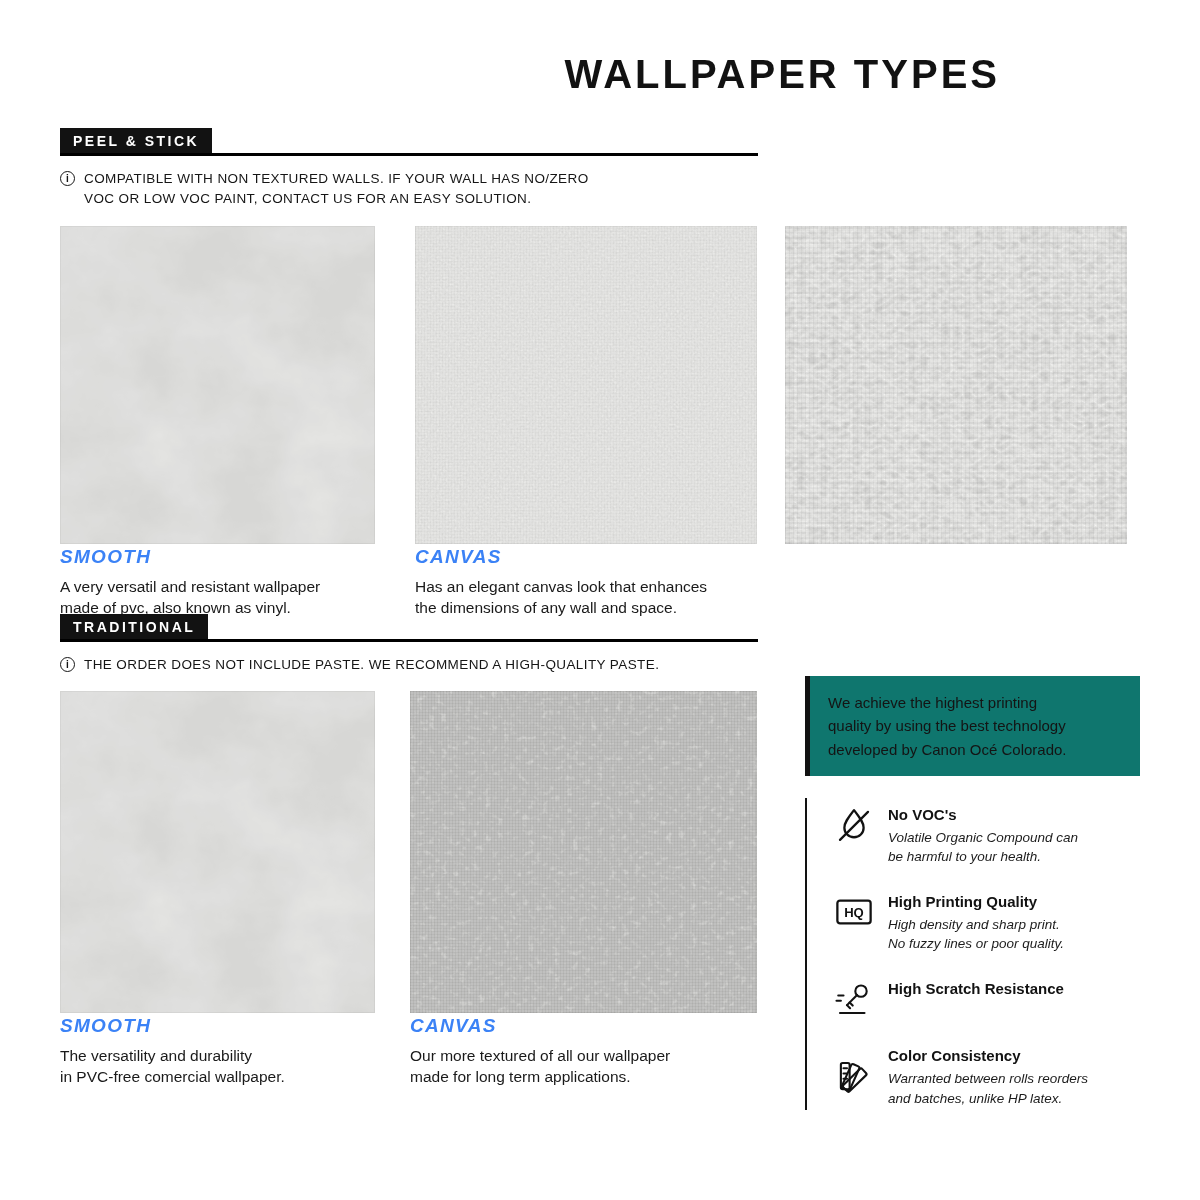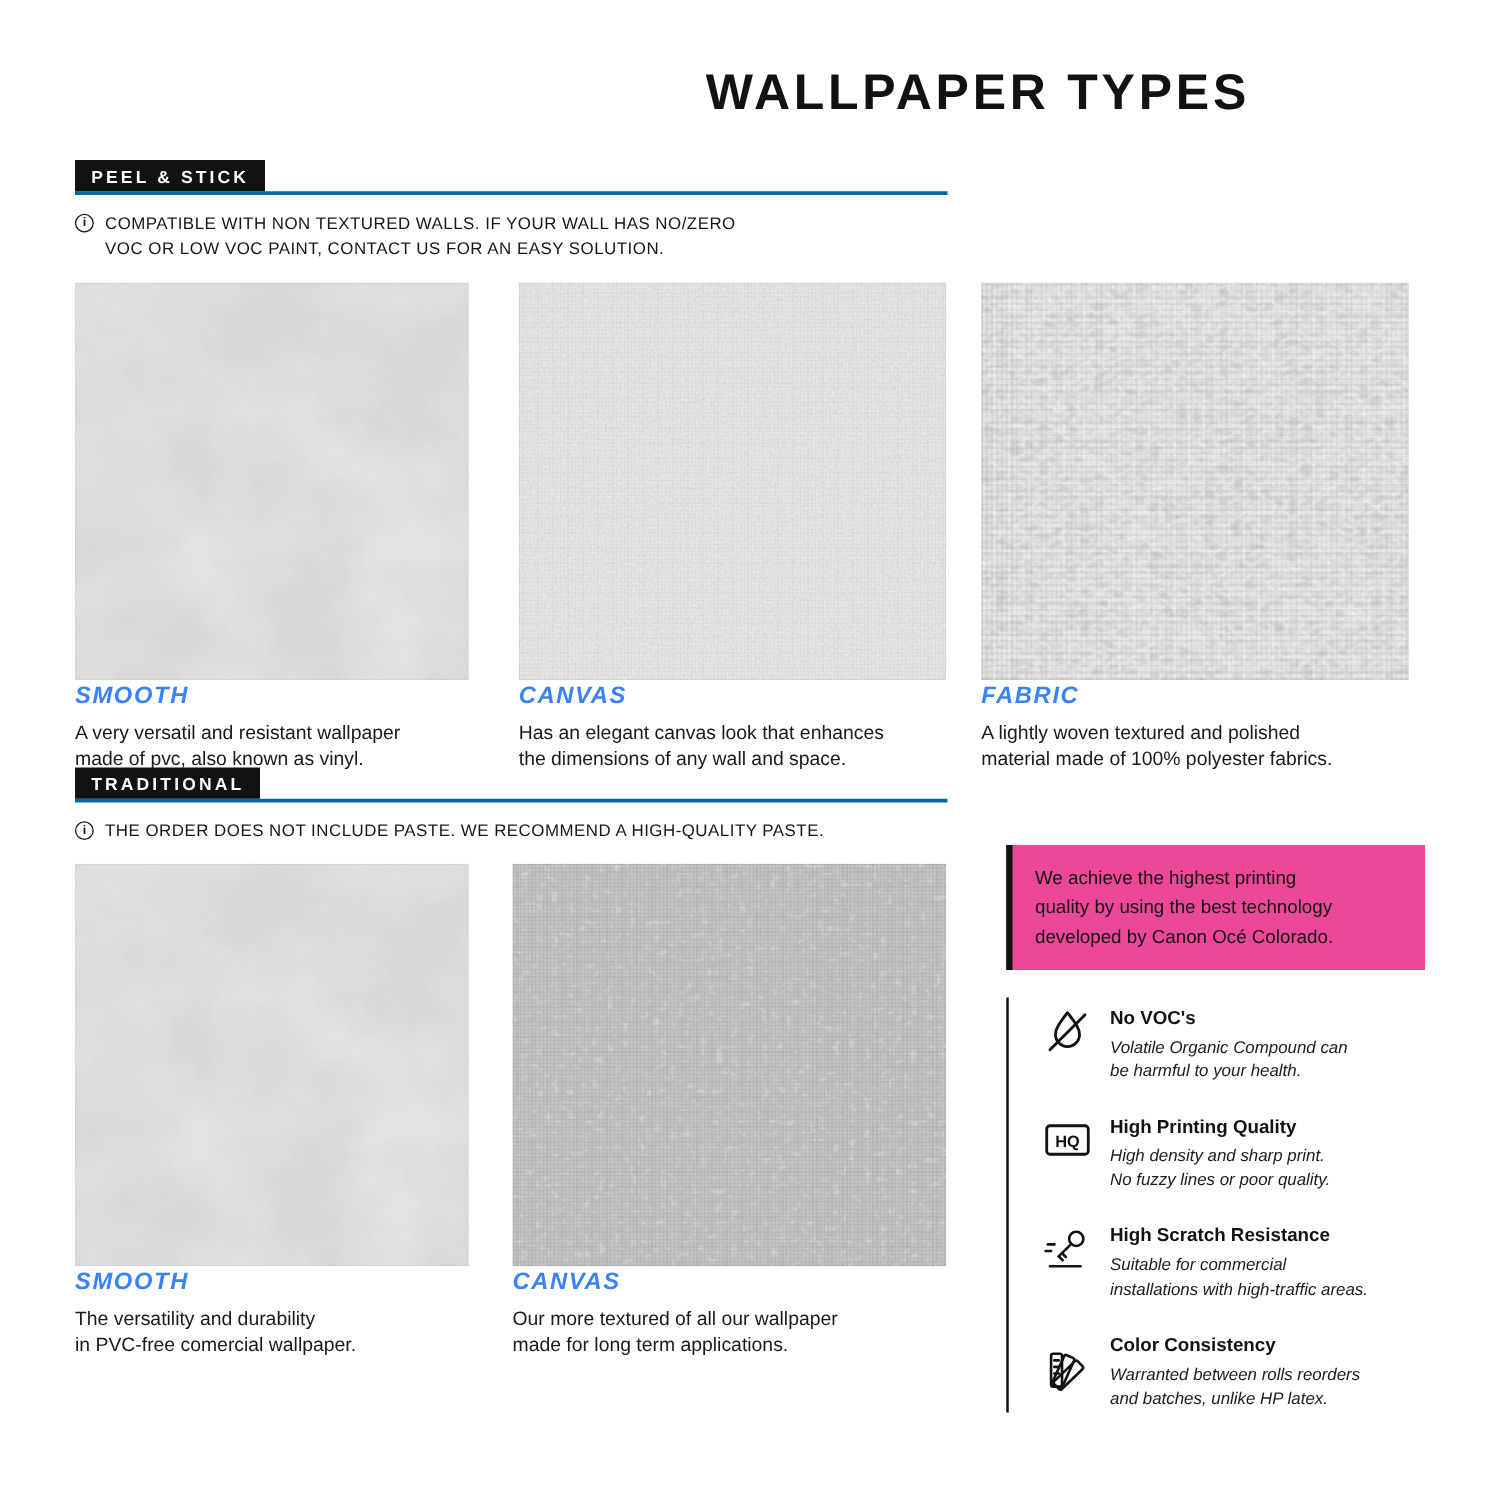--- a/index.html
+++ b/index.html
@@ -8,21 +8,21 @@
   body { width:1200px; height:1200px; font-family:"Liberation Sans", sans-serif; color:#121212; }
   .page { position:relative; width:1200px; height:1200px; background:#ffffff; overflow:hidden; }
 
   .title { position:absolute; top:52px; left:0; width:1000px; text-align:right;
            font-size:40px; font-weight:700; letter-spacing:3px; color:#121212; }
 
   .section { position:absolute; left:60px; }
   .s1 { top:128px; width:1067px; }
   .s2 { top:614px; width:700px; }
 
-  .sec-head { width:698px; border-bottom:3px solid #0369a1; line-height:0; }
+  .sec-head { width:698px; border-bottom:3px solid #000000; line-height:0; }
   .sec-label { display:inline-block; background:#121212; color:#ffffff; line-height:normal;
                font-size:14px; font-weight:700; letter-spacing:2.5px; padding:5px 13px 4px; }
 
   .note { display:flex; gap:9px; margin-top:13px; align-items:flex-start; }
   .i-icon { width:15px; height:15px; min-width:15px; border:1.5px solid #161616; border-radius:50%;
             display:flex; align-items:center; justify-content:center; font-size:10px; font-weight:700;
             margin-top:2px; color:#161616; }
   .note-text { font-size:13.5px; letter-spacing:0.4px; line-height:1.5; white-space:pre-line; color:#161616; }
 
   .swatch-row { display:flex; margin-top:16px; }
@@ -45,21 +45,21 @@
     background-image: repeating-linear-gradient(90deg, rgba(0,0,0,0.045) 0 1px, transparent 1px 4px),
                       repeating-linear-gradient(0deg, rgba(0,0,0,0.04) 0 2px, transparent 2px 5px); }
   .tex-canvas-rough { background-color:#f2f2f0;
     background-image: repeating-linear-gradient(90deg, rgba(0,0,0,0.05) 0 1px, transparent 1px 3px),
                       repeating-linear-gradient(0deg, rgba(0,0,0,0.045) 0 1px, transparent 1px 3px); }
 
   .sw-name { margin-top:2px; font-size:19px; font-weight:700; letter-spacing:1.3px; color:#3b82f6;font-style:italic; }
   .sw-desc { margin-top:8px; font-size:15.5px; line-height:1.36; color:#1a1a1a; white-space:pre-line; }
 
   .quality { position:absolute; left:805px; top:676px; width:335px; }
-  .statement { border-left:5px solid #121212; background:#ec4899; padding:15px 16px 15px 18px;
+  .statement { border-left:5px solid #121212; background:#0f766e; padding:15px 16px 15px 18px;
                font-size:15px; line-height:1.55; white-space:pre-line; color:#141414; }
   .features { margin-top:22px; border-left:2.5px solid #121212; padding:6px 0 2px 26px; }
   .feature { display:flex; gap:13px; margin-bottom:25px; }
   .feature:last-child { margin-bottom:0;align-items:center; }
   .f-icon { width:42px; height:42px; flex:0 0 42px; display:block; }
   .f-icon svg { width:100%; height:100%; display:block; }
   .f-title { font-size:15px; font-weight:700; margin:2px 0 5px; color:#121212; }
   .f-desc { font-size:13.5px; line-height:1.42; color:#1c1c1c; white-space:pre-line;font-style:italic; }
 
   .defs-holder { position:absolute; width:0; height:0; overflow:hidden; }
@@ -128,25 +128,20 @@
 the dimensions of any wall and space.</p>
         </figcaption>
       </figure>
 
       <figure class="swatch-col">
         <div class="swatch tex-fabric">
           <svg class="noise" preserveAspectRatio="none" aria-hidden="true">
               <rect width="100%" height="100%" filter="url(#texWeave)" opacity="0.14"></rect>
             </svg>
         </div>
-        <figcaption>
-          <h3 class="sw-name">FABRIC</h3>
-          <p class="sw-desc">A lightly woven textured and polished
-material made of 100% polyester fabrics.</p>
-        </figcaption>
       </figure>
 
     </div>
   </section>
 
   <section class="section s2">
     <div class="sec-head">
       <span class="sec-label">TRADITIONAL</span>
     </div>
     <div class="note">
@@ -226,22 +221,20 @@
             <line x1="27.5" y1="19.5" x2="16" y2="31"></line>
             <line x1="19" y1="28" x2="22.5" y2="31.5"></line>
             <line x1="16" y1="31" x2="19.5" y2="34.5"></line>
             <line x1="6" y1="20" x2="12" y2="20"></line>
             <line x1="4" y1="26" x2="9" y2="26"></line>
             <line x1="8" y1="40" x2="36" y2="40"></line>
           </svg>
         </span>
         <div class="f-text">
           <div class="f-title">High Scratch Resistance</div>
-          <div class="f-desc">Suitable for commercial
-installations with high-traffic areas.</div>
         </div>
       </div>
 
       <div class="feature">
         <span class="f-icon">
           <svg viewBox="0 0 48 48" fill="none" stroke="#121212" stroke-width="2.4" stroke-linejoin="round" stroke-linecap="round">
             <rect x="9" y="8" width="10" height="30" rx="2"></rect>
             <line x1="12" y1="14" x2="16" y2="14"></line>
             <line x1="12" y1="20" x2="16" y2="20"></line>
             <line x1="12" y1="26" x2="16" y2="26"></line>

